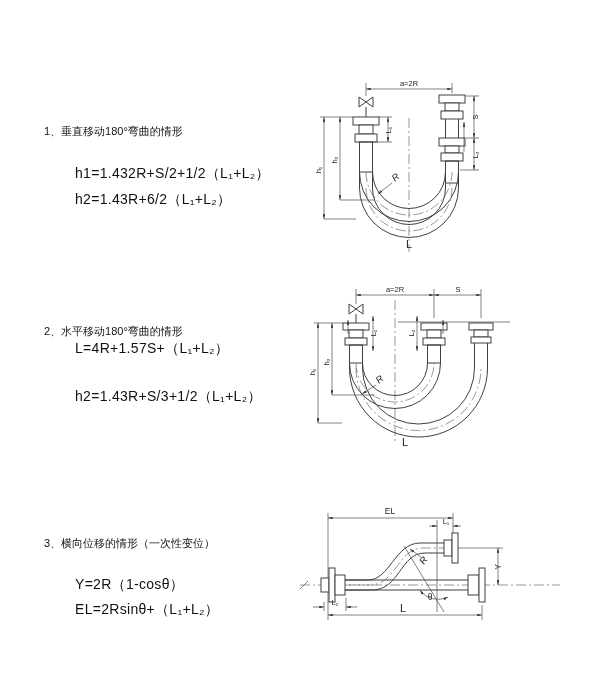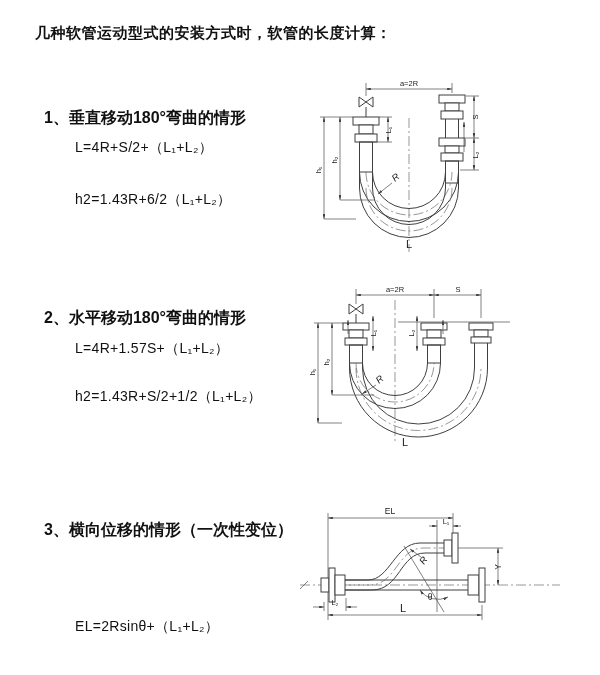--- a/index.html
+++ b/index.html
@@ -1,21 +1,21 @@
 <!DOCTYPE html>
 <html><head>
 <meta charset="utf-8">
 <style>
   html,body{margin:0;padding:0;}
   body{width:600px;height:675px;background:#ffffff;position:relative;
        font-family:"Liberation Sans","DejaVu Sans",sans-serif;color:#111;}
   .page{position:absolute;inset:0;background:#fff;}
   .title{position:absolute;left:35px;top:24px;font-size:15px;font-weight:700;
          letter-spacing:0.5px;white-space:nowrap;}
-  .sec-heading{position:absolute;font-size:16px;font-weight:700;white-space:nowrap;}
+  .sec-heading{position:absolute;font-size:11px;font-weight:400;white-space:nowrap;margin-top:16px;}
   .fline{position:absolute;font-size:14px;font-weight:400;white-space:nowrap;
          letter-spacing:0.3px;}
   svg.diag{position:absolute;overflow:visible;}
   svg .ln{stroke:#3f3f3f;stroke-width:1;fill:none;}
   svg .fl{stroke:#3f3f3f;stroke-width:1;fill:#ffffff;}
   svg .dim{stroke:#4a4a4a;stroke-width:0.7;fill:none;}
   svg .cl{stroke:#6a6a6a;stroke-width:0.7;fill:none;stroke-dasharray:10 3 2 3;}
   svg text{fill:#1a1a1a;font-family:"Liberation Sans","DejaVu Sans",sans-serif;}
   svg .t7{font-size:7.5px;}
   svg .t8{font-size:8.5px;}
@@ -34,32 +34,32 @@
       </marker>
       <marker id="ahS" markerWidth="7" markerHeight="4" refX="0" refY="2" orient="auto">
         <path d="M7,0L0,2L7,4Z" fill="#3f3f3f"></path>
       </marker>
       <pattern id="braid" patternUnits="userSpaceOnUse" width="3.5" height="3.5">
         <path d="M0,3.5 L3.5,0 M0,0 L3.5,3.5" stroke="#7d7d7d" stroke-width="0.6"></path>
       </pattern>
     </defs>
   </svg>
 
-  <div class="title">几种软管运动型式的安装方式时，软管的长度计算：</div>
 
   <div class="sec-heading" style="left:44px;top:108px">1、垂直移动180°弯曲的情形</div>
-  <div class="fline" style="left:75px;top:139px">L=4R+S/2+（L₁+L₂）</div>
+  <div class="fline" style="left:75px;top:165px">h1=1.432R+S/2+1/2（L₁+L₂）</div>
   <div class="fline" style="left:75px;top:191px">h2=1.43R+6/2（L₁+L₂）</div>
 
   <div class="sec-heading" style="left:44px;top:308px">2、水平移动180°弯曲的情形</div>
   <div class="fline" style="left:75px;top:340px">L=4R+1.57S+（L₁+L₂）</div>
-  <div class="fline" style="left:75px;top:388px">h2=1.43R+S/2+1/2（L₁+L₂）</div>
+  <div class="fline" style="left:75px;top:388px">h2=1.43R+S/3+1/2（L₁+L₂）</div>
 
   <div class="sec-heading" style="left:44px;top:520px">3、横向位移的情形（一次性变位）</div>
-  <div class="fline" style="left:75px;top:618px">EL=2Rsinθ+（L₁+L₂）</div>
+  <div class="fline" style="left:75px;top:576px">Y=2R（1-cosθ）</div>
+  <div class="fline" style="left:75px;top:601px">EL=2Rsinθ+（L₁+L₂）</div>
 
   <svg class="diag" style="left:315px;top:75px" width="280" height="185" viewBox="315 75 280 185">
 
     <line class="dim" x1="366" y1="83" x2="366" y2="96"></line>
     <line class="dim" x1="452" y1="83" x2="452" y2="93"></line>
     <line class="dim" x1="366" y1="89" x2="452" y2="89" marker-start="url(#ahS)" marker-end="url(#ahE)"></line>
     <text class="t7" x="409" y="86" text-anchor="middle">a=2R</text>
 
     <g>
       <path class="ln" d="M359,97 L366,102 L359,107 Z M373,97 L366,102 L373,107 Z"></path>

